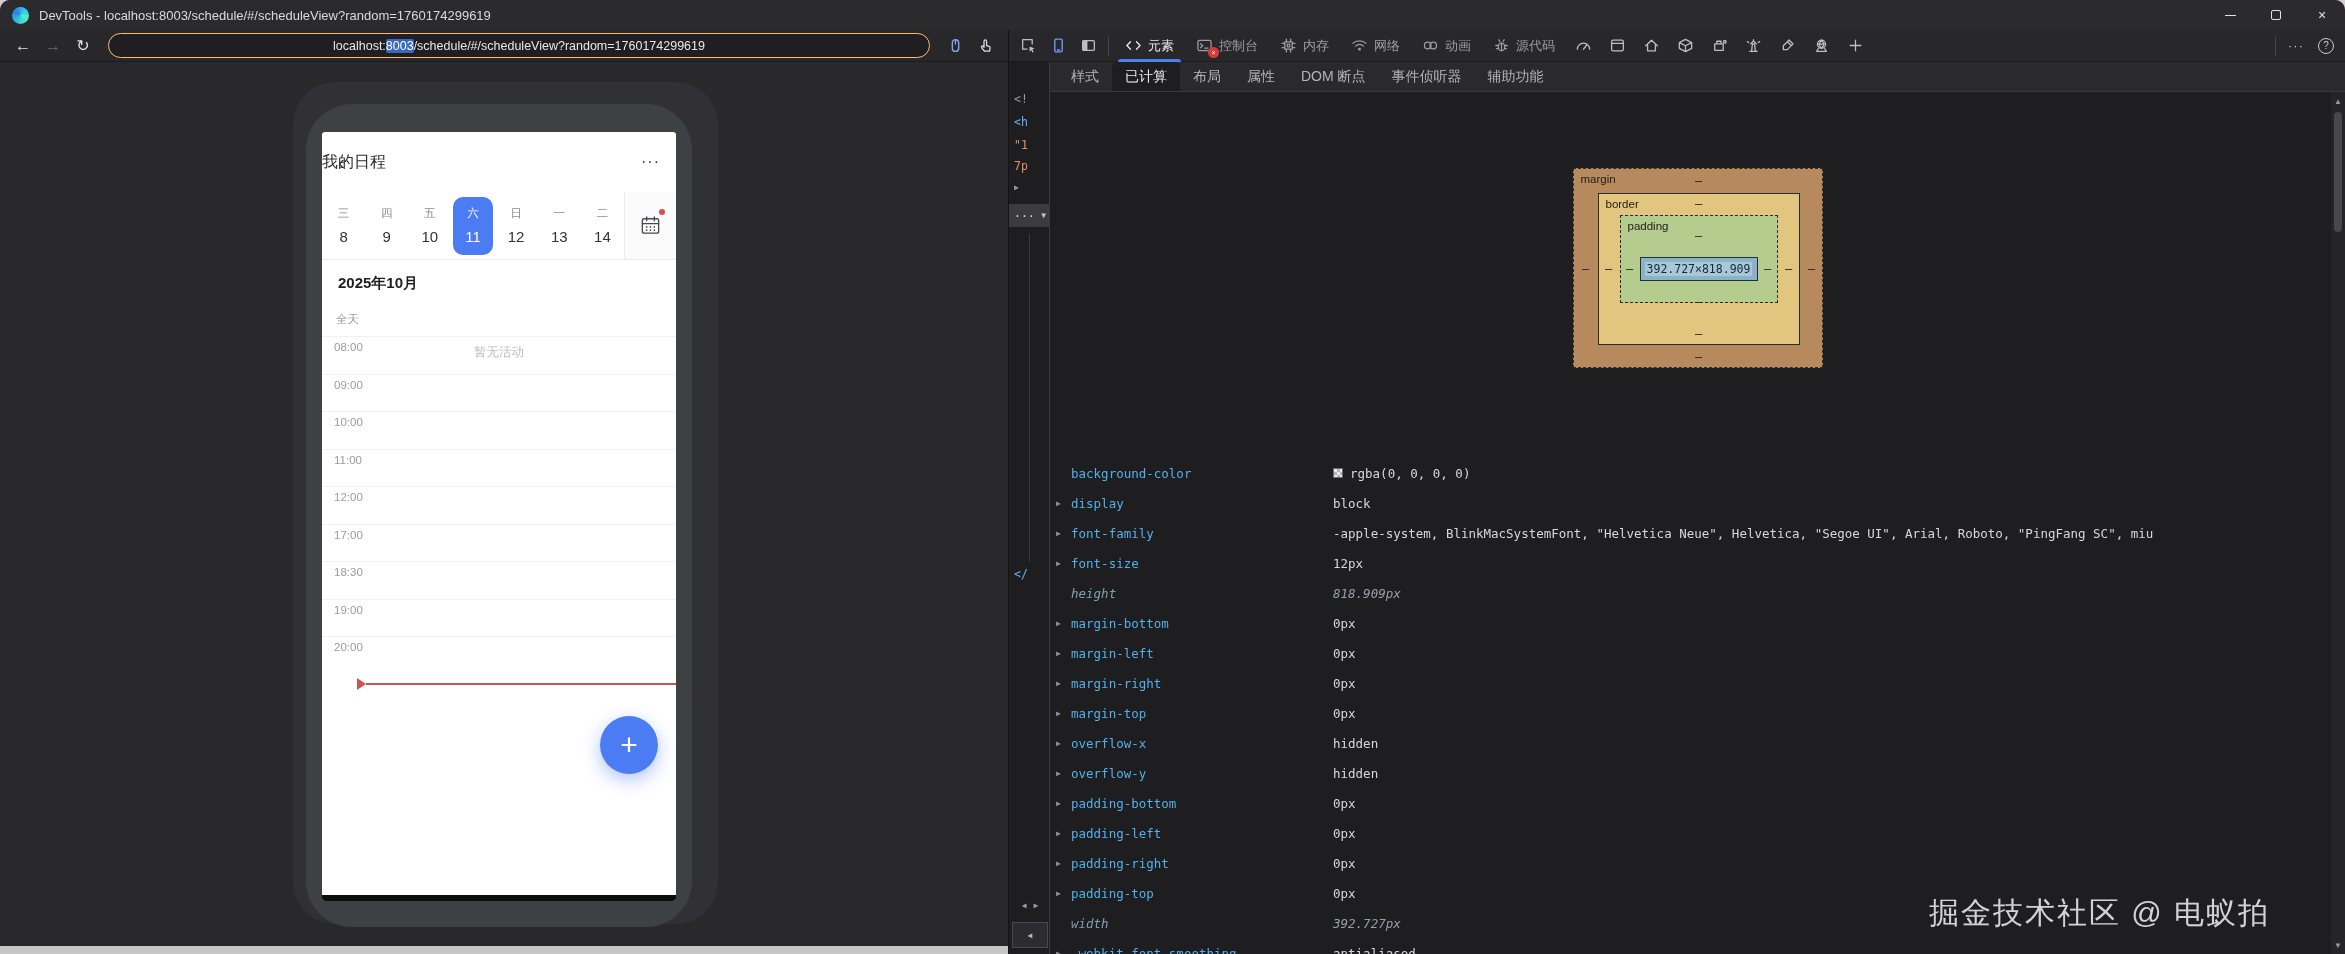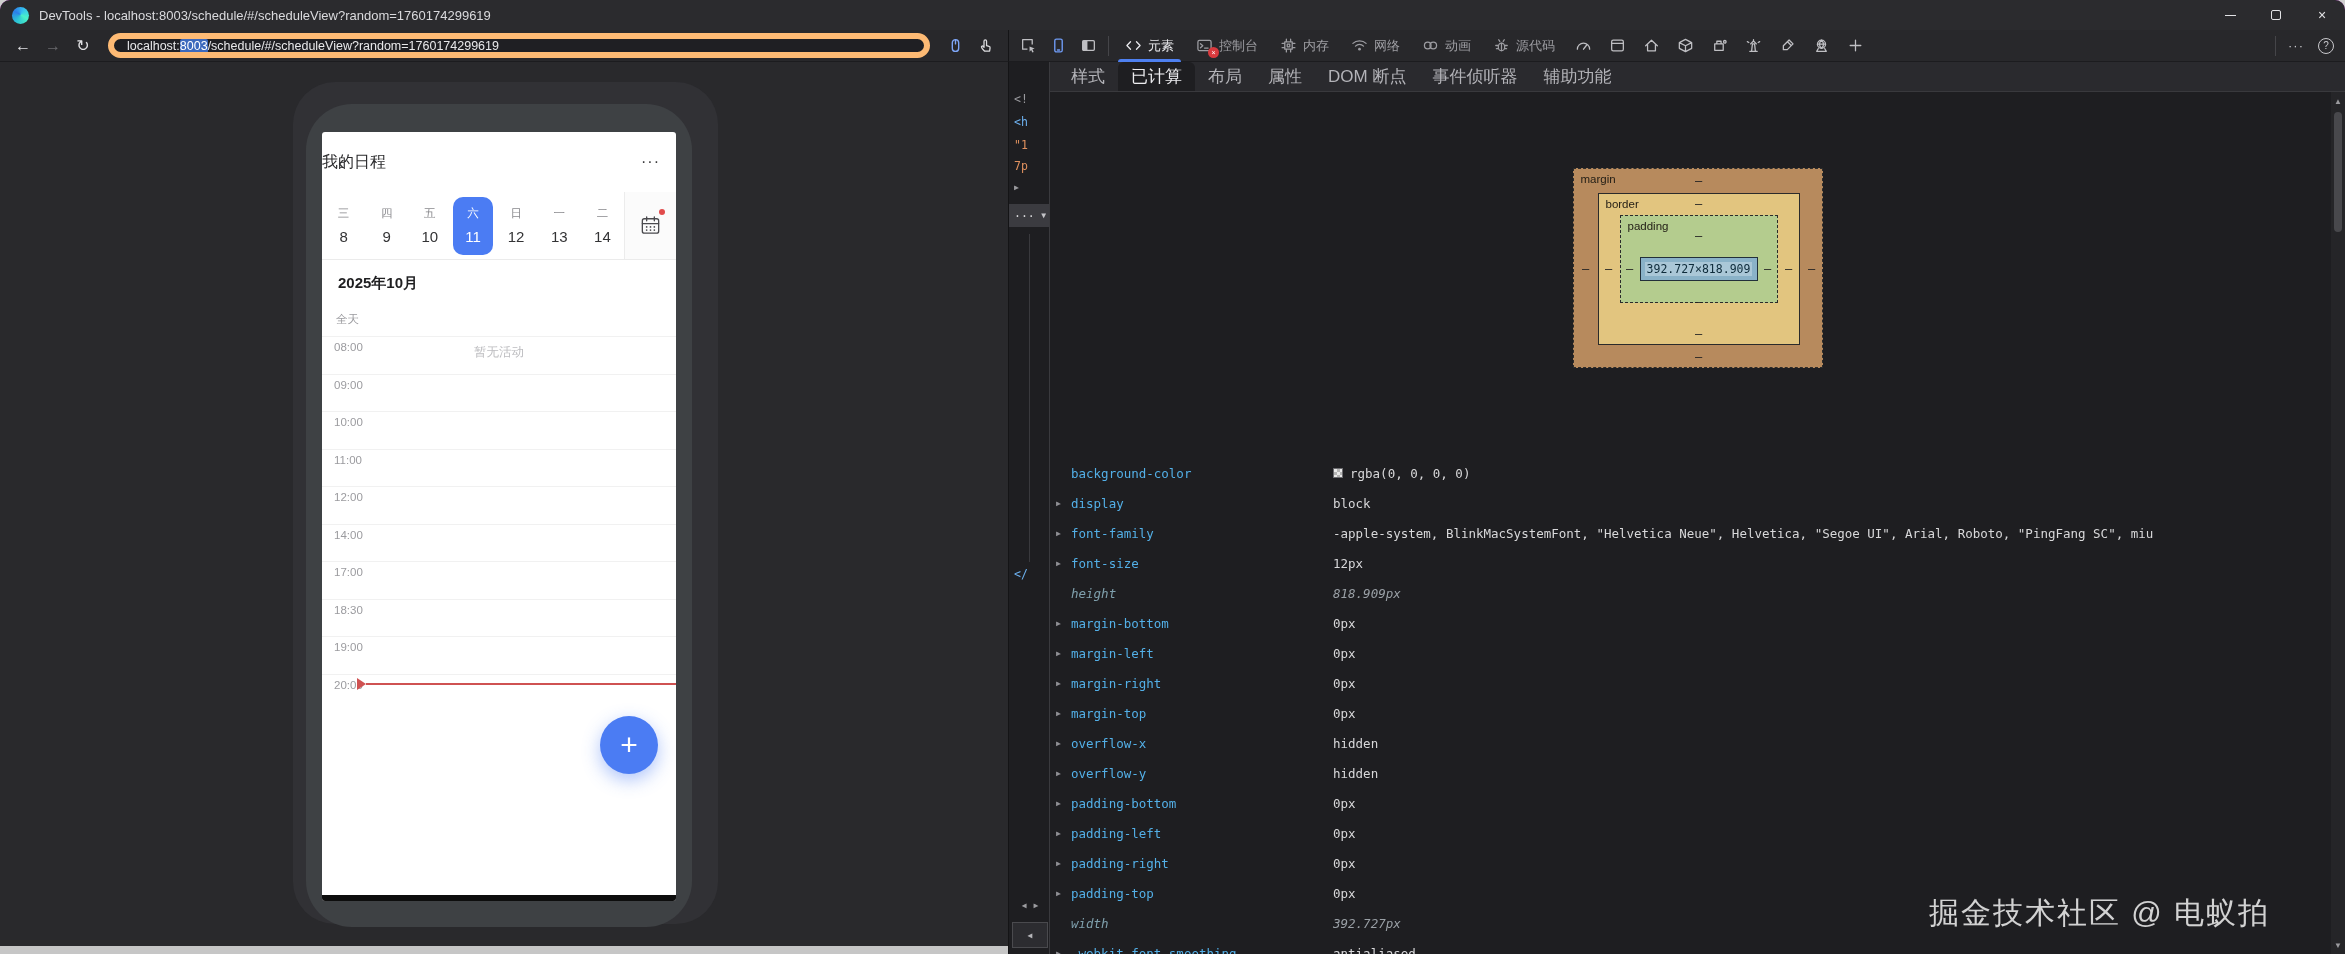--- a/index.html
+++ b/index.html
@@ -18,23 +18,23 @@
   .win-btn { width:46px; height:30px; display:flex; align-items:center; justify-content:center; color:#e3e3e6; font-size:14px; }
   .min-glyph { display:block; width:11px; height:0; border-top:1.6px solid #e3e3e6; }
   .max-glyph { display:block; width:10px; height:10px; border:1.6px solid #e3e3e6; border-radius:2px; }
 
   
   .chrome-row { position:absolute; top:30px; left:0; width:1008px; height:32px; background:#28282b;
     display:flex; align-items:center; padding:0 10px; gap:4px; border-bottom:1px solid #1c1c1f; }
   .nav-btn { width:26px; height:26px; display:flex; align-items:center; justify-content:center;
     color:#e0e0e3; font-size:16px; }
   .nav-btn.disabled { color:#69696d; }
-  .url-field { flex:1; height:25px; margin:0 8px; border:6px solid #fdba74; border-radius:13px;
+  .url-field { flex:1; height:25px; margin:0 8px; border:1px solid #fdba74; border-radius:13px;
     background:#1f1f23; display:flex; align-items:center; padding:0 13px; font-size:12.5px;
-    color:#e8e8ea; white-space:nowrap; overflow:hidden; }
+    color:#e8e8ea; white-space:nowrap; overflow:hidden;justify-content:center; }
   .url-sel { background:#3c69bd; color:#fff; border-radius:2px; }
   .chrome-icon { width:26px; height:26px; display:flex; align-items:center; justify-content:center; color:#dcdcdf; }
   .chrome-icon.blue { color:#7ea6f7; }
   .chrome-icon svg { width:17px; height:17px; }
 
   
   .devtools-tabbar { position:absolute; top:30px; left:1008px; right:0; height:32px; background:#28282b;
     display:flex; align-items:center; padding:0 4px; border-bottom:1px solid #1c1c1f; border-left:1px solid #141416; }
   .tool-icon { width:30px; height:32px; display:flex; align-items:center; justify-content:center; color:#bfbfc3; flex:0 0 auto; }
   .tool-icon svg, .tab .ticon svg, .icon-tab svg { width:17px; height:17px; }
@@ -104,21 +104,21 @@
   .dom-guide { position:absolute; left:20px; top:172px; height:328px; width:1px; background:#39393d; }
   .sliver-hscroll { position:absolute; left:3px; top:831px; width:36px; height:24px; display:flex;
     align-items:center; justify-content:center; gap:7px; color:#9b9b9f; font-size:8px; }
   .sliver-collapse { position:absolute; left:3px; top:860px; width:36px; height:26px;
     border:1px solid #4a4a4e; background:#2c2c30; display:flex; align-items:center; justify-content:center;
     color:#b5b5b9; font-size:8px; }
 
   
   .subtabs { position:absolute; top:62px; left:1050px; right:0; height:30px; background:#2a2a2e;
     display:flex; align-items:stretch; padding-left:8px; border-bottom:1px solid #39393d; }
-  .subtab { display:flex; align-items:center; padding:0 13px; font-size:17px; color:#b3b3b8; flex:0 0 auto; }
+  .subtab { display:flex; align-items:center; padding:0 13px; font-size:14px; color:#b3b3b8; flex:0 0 auto; }
   .subtab.active { background:#1e1e21; color:#ededf0; border-radius:6px 6px 0 0; }
 
   
   .computed-panel { position:absolute; top:92px; left:1050px; right:0; bottom:0; background:#1e1e21; overflow:hidden; }
 
   .boxmodel { position:relative; width:250px; height:200px; margin:76px auto 0;
     background:#b78a5d; border:1px dashed #2b2b2b; font-family:"Liberation Sans", sans-serif; }
   .bm-border { position:absolute; left:24px; top:24px; width:202px; height:152px; background:#e2c57f; border:1px solid #2b2b2b; }
   .bm-padding { position:absolute; left:21px; top:21px; width:158px; height:88px; background:#b4cc8e; border:1px dashed #2b2b2b; }
   .bm-content { position:absolute; left:19px; top:41px; width:118px; height:24px; background:#8ab2c8;
@@ -400,21 +400,20 @@
           </div>
         </div>
         <div class="p-month">2025年10月</div>
         <div class="p-allday">全天</div>
         <div class="hours" id="hour-rows">
             <div class="hour-row"><span class="hour-label">08:00</span></div>
             <div class="hour-row"><span class="hour-label">09:00</span></div>
             <div class="hour-row"><span class="hour-label">10:00</span></div>
             <div class="hour-row"><span class="hour-label">11:00</span></div>
             <div class="hour-row"><span class="hour-label">12:00</span></div>
-            <div class="hour-row"><span class="hour-label">14:00</span></div>
             <div class="hour-row"><span class="hour-label">17:00</span></div>
             <div class="hour-row"><span class="hour-label">18:30</span></div>
             <div class="hour-row"><span class="hour-label">19:00</span></div>
             <div class="hour-row"><span class="hour-label">20:00</span></div>
           </div>
         <div class="p-empty">暂无活动</div>
         <div class="now-tri"></div>
         <div class="now-line"></div>
         <div class="fab">+</div>
         <div class="home-bar"></div>

